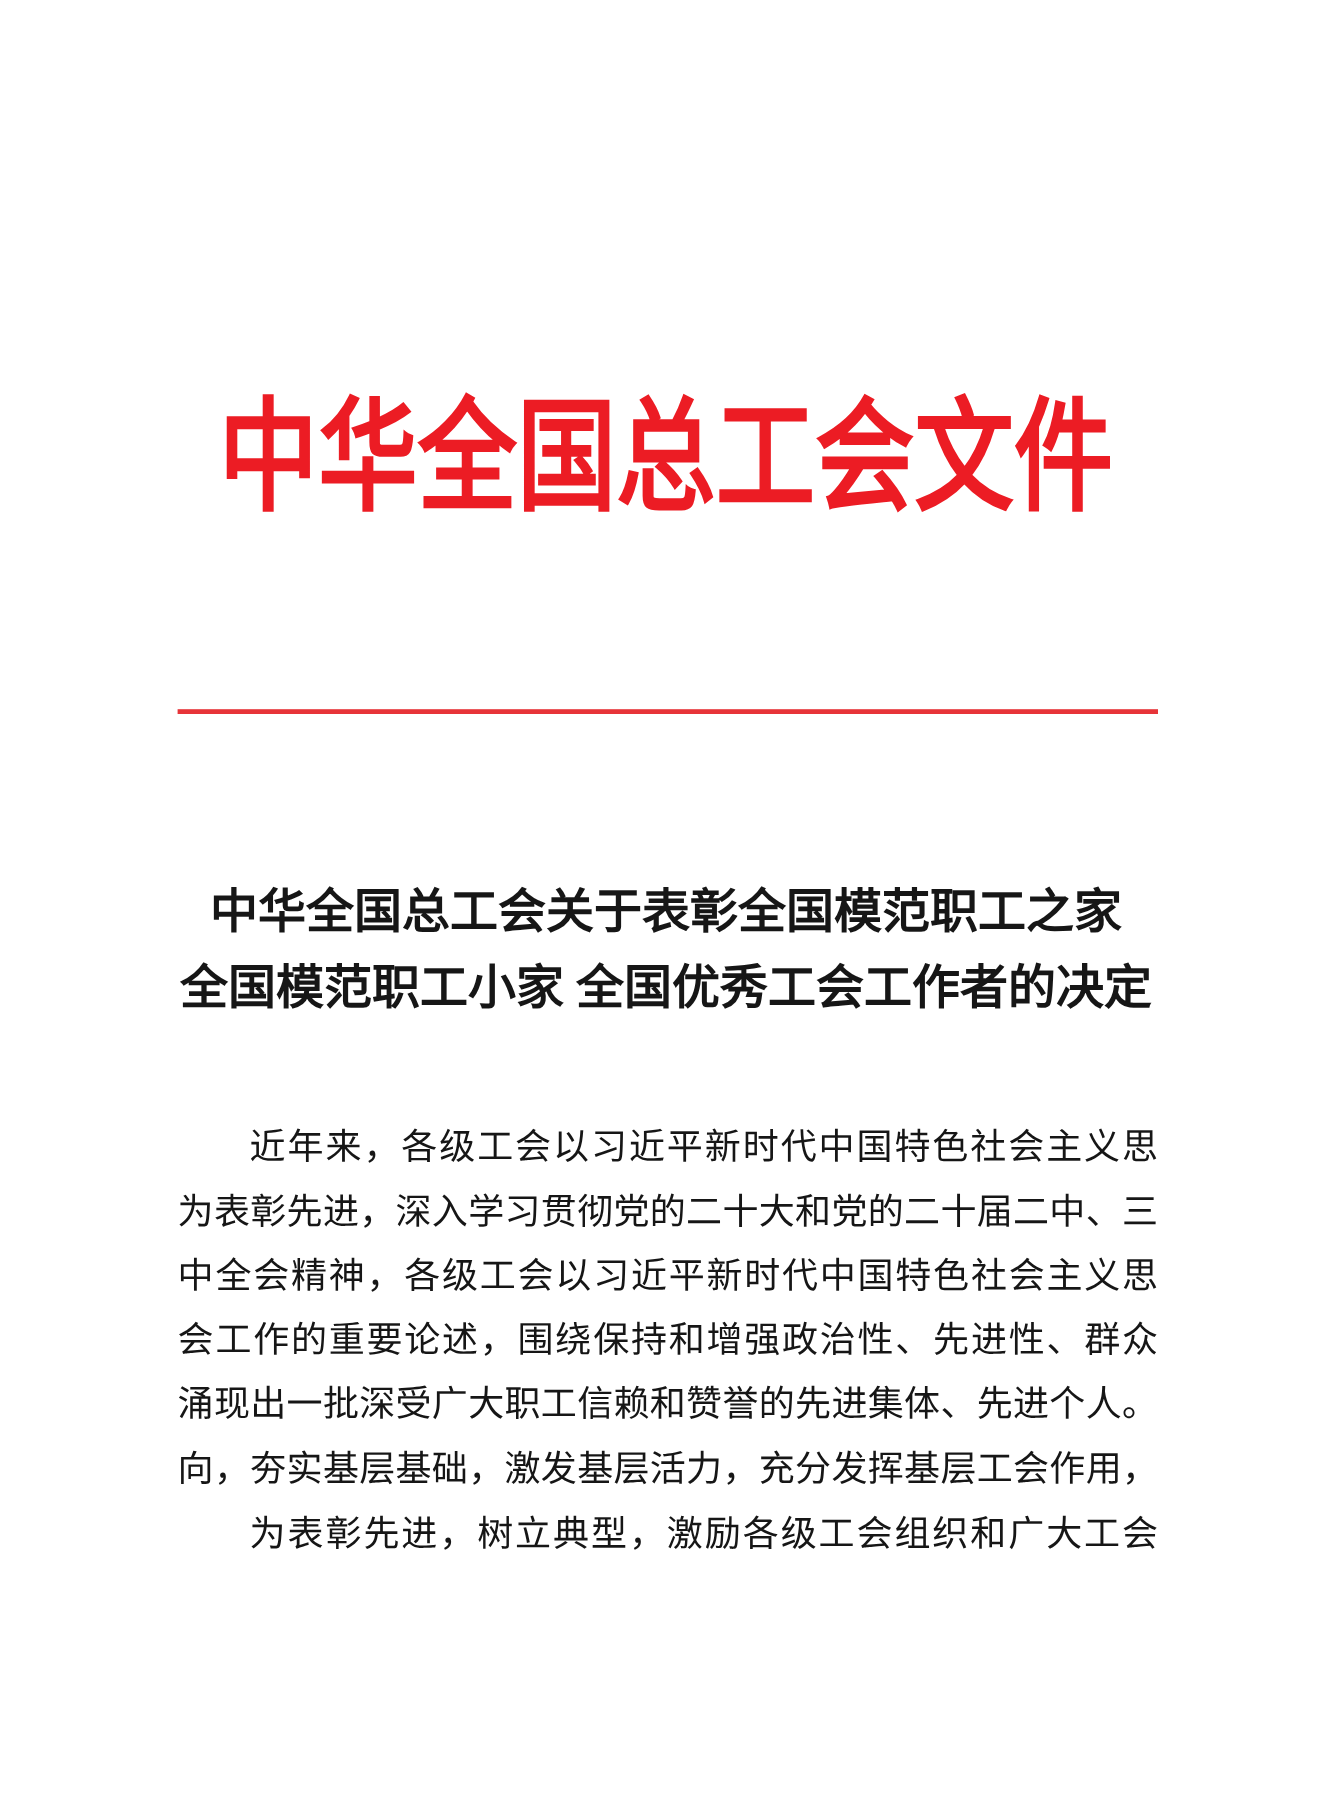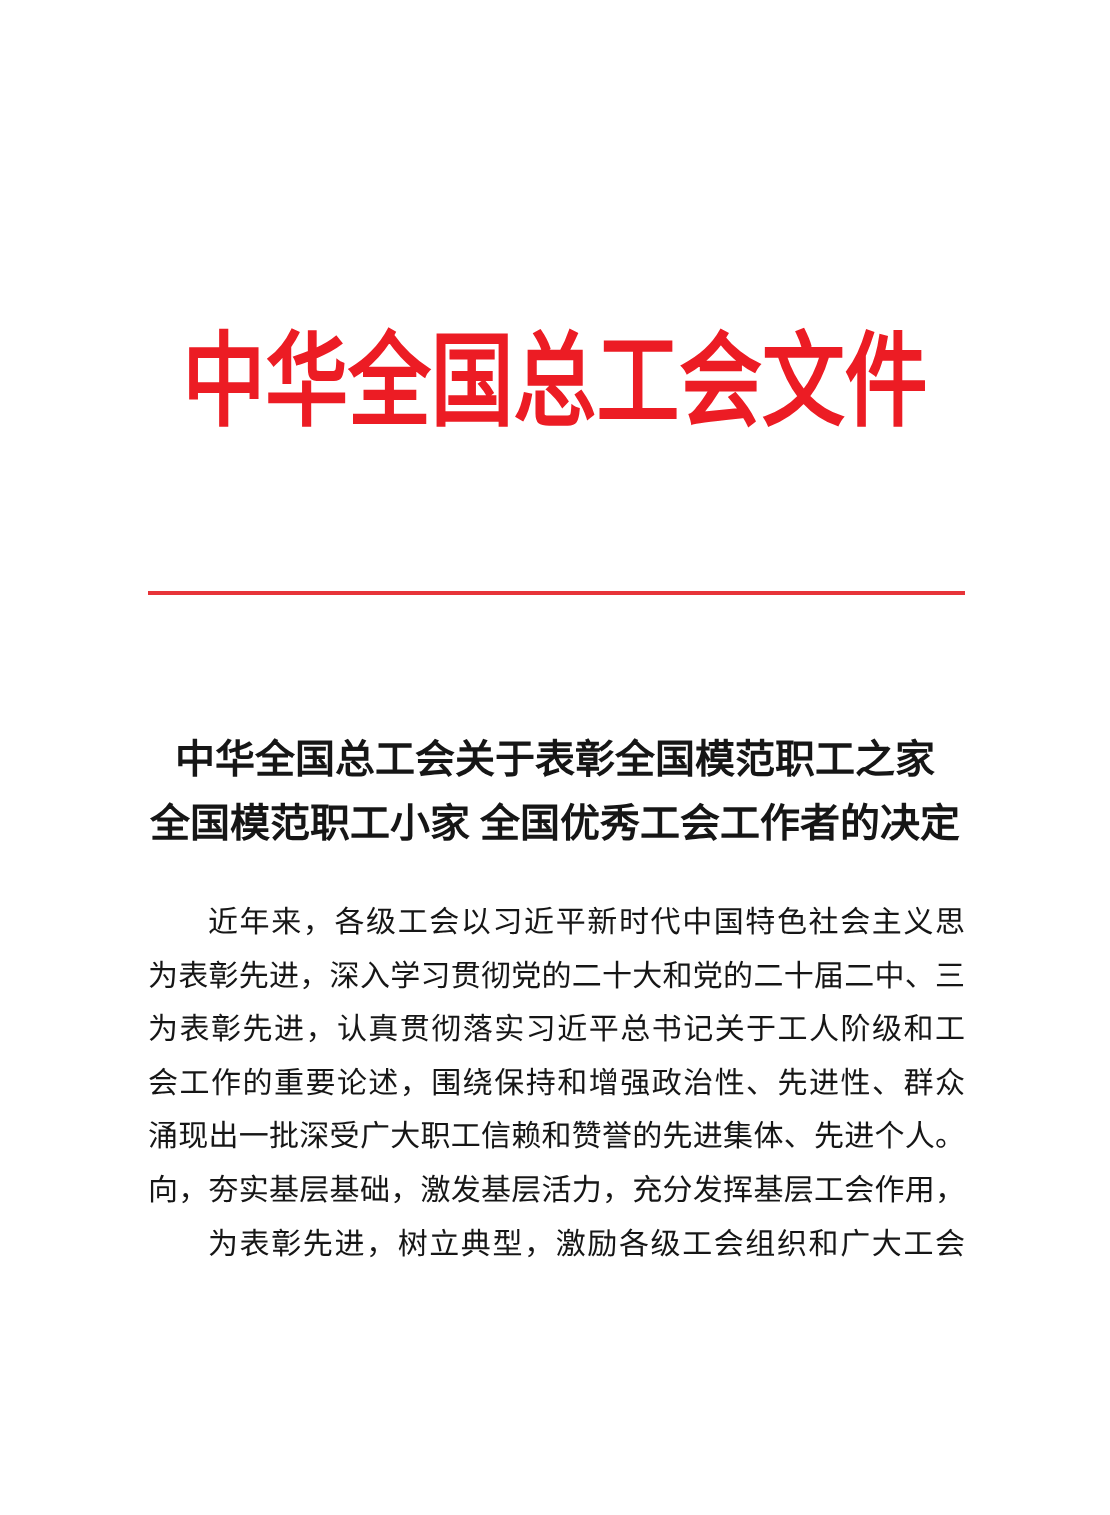--- a/index.html
+++ b/index.html
@@ -79,23 +79,24 @@
     left: 0;
     width: 100%;
     text-align: center;
     font-size: 26px;
     color: var(--text-black);
     white-space: nowrap;
   }
   
   .doc-body {
     position: absolute;
-    top: 895px;
+    top: 933px;
     left: 148px;
     width: 817px;
+    font-family: Liberation Mono, monospace;
   }
   .body-line {
     font-size: 30px;
     line-height: 53.6px;
     height: 53.6px;
     text-align: justify;
     text-align-last: justify;
     text-justify: inter-character;
     color: var(--text-black);
     overflow: hidden;
@@ -123,21 +124,21 @@
   <div class="red-divider"></div>
 
   <div class="doc-title-line line1">中华全国总工会关于表彰全国模范职工之家</div>
 
   <div class="doc-title-line line2">全国模范职工小家 全国优秀工会工作者的决定</div>
 
 
   <div class="doc-body">
     <div class="body-line indent">近年来，各级工会以习近平新时代中国特色社会主义思</div>
     <div class="body-line">为表彰先进，深入学习贯彻党的二十大和党的二十届二中、三</div>
-    <div class="body-line">为表彰先进，认真贯彻落实习近平总书记关于工人阶级和工</div>
+    <div class="body-line">中全会精神，各级工会以习近平新时代中国特色社会主义思</div>
     <div class="body-line">会工作的重要论述，围绕保持和增强政治性、先进性、群众</div>
     <div class="body-line">涌现出一批深受广大职工信赖和赞誉的先进集体、先进个人。</div>
     <div class="body-line">向，夯实基层基础，激发基层活力，充分发挥基层工会作用，</div>
     <div class="body-line indent">为表彰先进，树立典型，激励各级工会组织和广大工会</div>
   </div>
 
   <div class="page-number">— 1 —</div>
 
 </div>
 

